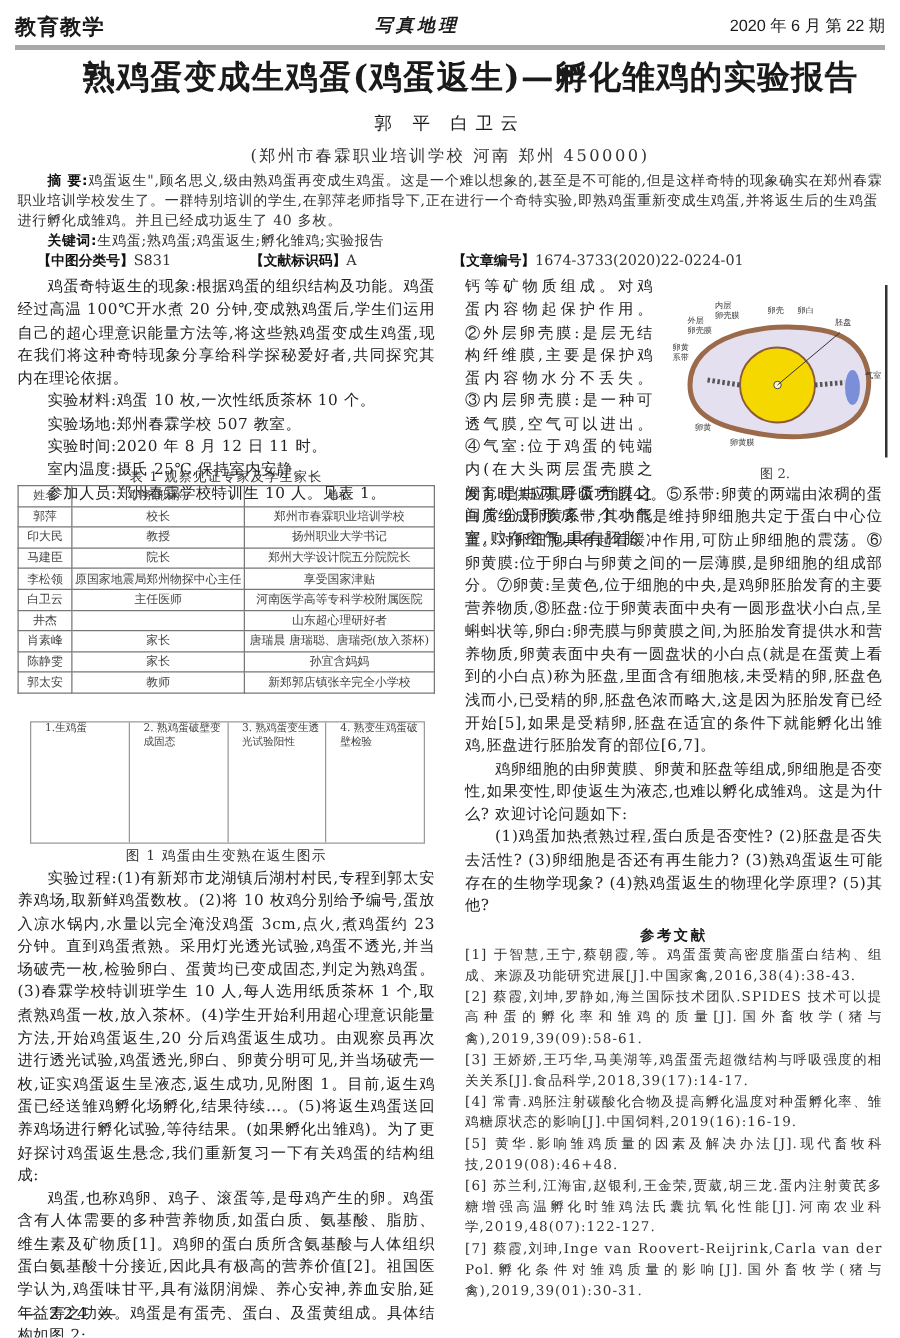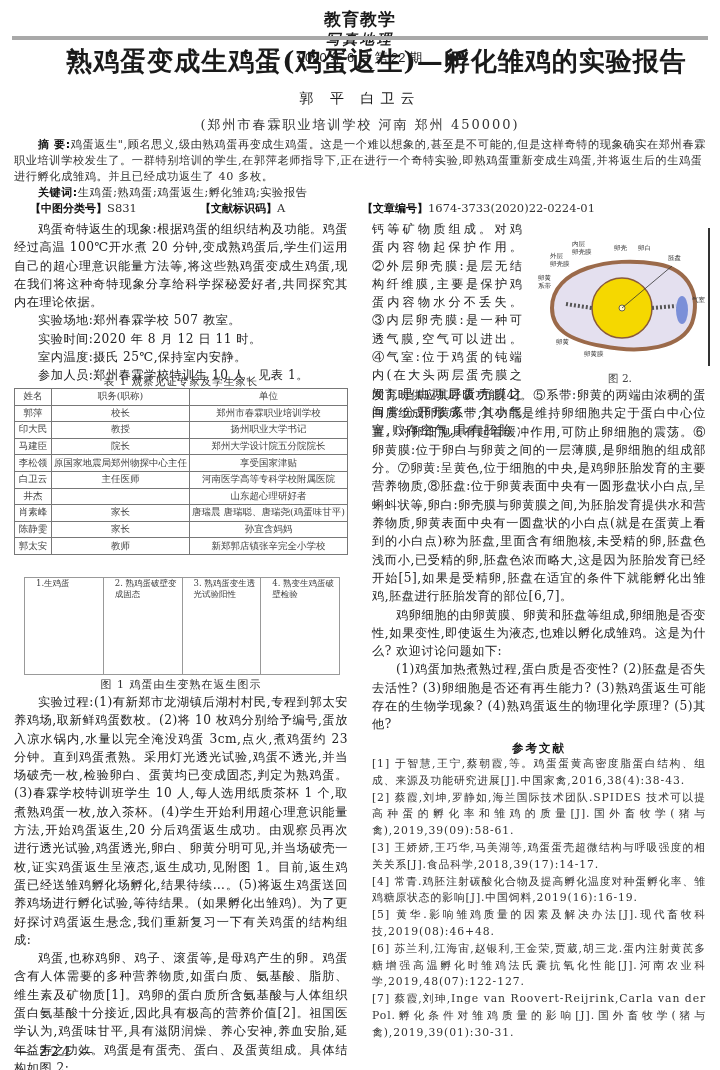--- a/index.html
+++ b/index.html
@@ -1,17 +1,17 @@
 <!DOCTYPE html>
 <html><head>
 <meta charset="utf-8">
 <style>
   html,body{margin:0;padding:0;background:#fff;}
   body{width:720px;height:1070px;position:relative;overflow:hidden;color:#1a1a1a;font-family:"DejaVu Serif","Liberation Serif",serif;}
-  .hdr{position:absolute;left:12px;right:12px;top:8px;height:26px;display:flex;justify-content:space-between;align-items:center;flex-direction:column;}
+  .hdr{position:absolute;left:12px;right:12px;top:8px;height:26px;display:flex;justify-content:space-between;align-items:center;}
   .hdr .sec{font-family:"DejaVu Sans","Liberation Sans",sans-serif;font-size:17px;font-weight:bold;letter-spacing:1px;}
   .hdr .jn{font-size:14px;font-weight:bold;letter-spacing:3px;font-style:italic;}
   .hdr .iss{font-family:"Liberation Sans",sans-serif;font-size:13px;}
   .rule{position:absolute;left:12px;right:12px;top:36px;height:4px;background:#a9a9a9;}
   .title{position:absolute;left:0;right:0;top:44px;text-align:center;font-size:26px;font-weight:bold;letter-spacing:1px;padding-left:33px;}
   .authors{position:absolute;left:0;right:0;top:90px;text-align:center;font-size:14px;letter-spacing:6px;}
   .affil{position:absolute;left:0;right:0;top:116px;text-align:center;font-size:13px;letter-spacing:2px;color:#333;}
   .abstract{position:absolute;left:14px;right:14px;top:137px;font-size:11.2px;line-height:16px;color:#333;text-indent:24px;letter-spacing:0.6px;}
   .abstract b,.kw b{font-family:"DejaVu Sans",sans-serif;font-size:11px;color:#111;}
   .kw{position:absolute;left:38px;top:185px;font-size:11.2px;color:#333;letter-spacing:0.6px;}
@@ -53,20 +53,21 @@
 
 <div class="abstract"><b>摘  要:</b><span>鸡蛋返生",顾名思义,级由熟鸡蛋再变成生鸡蛋。这是一个难以想象的,甚至是不可能的,但是这样奇特的现象确实在郑州春霖职业培训学校发生了。一群特别培训的学生,在郭萍老师指导下,正在进行一个奇特实验,即熟鸡蛋重新变成生鸡蛋,并将返生后的生鸡蛋进行孵化成雏鸡。并且已经成功返生了 40 多枚。</span></div>
 <div class="kw"><b>关键词:</b><span>生鸡蛋;熟鸡蛋;鸡蛋返生;孵化雏鸡;实验报告</span></div>
 
 <div class="cls" style="left:30px"><b>【中图分类号】</b><span>S831</span></div>
 <div class="cls" style="left:200px"><b>【文献标识码】</b><span>A</span></div>
 <div class="cls" style="left:362px"><b>【文章编号】</b><span>1674-3733(2020)22-0224-01</span></div>
 
 <div class="col lcol" style="top:220px">
   <p>鸡蛋奇特返生的现象:根据鸡蛋的组织结构及功能。鸡蛋经过高温 100℃开水煮 20 分钟,变成熟鸡蛋后,学生们运用自己的超心理意识能量方法等,将这些熟鸡蛋变成生鸡蛋,现在我们将这种奇特现象分享给科学探秘爱好者,共同探究其内在理论依据。</p>
+  <p>实验材料:鸡蛋 10 枚,一次性纸质茶杯 10 个。</p>
   <p>实验场地:郑州春霖学校 507 教室。</p>
   <p>实验时间:2020 年 8 月 12 日 11 时。</p>
   <p>室内温度:摄氏 25℃,保持室内安静。</p>
   <p>参加人员:郑州春霖学校特训生 10 人。见表 1。</p>
 </div>
 
 <div class="tcap">表 1   观察见证专家及学生家长</div>
 <table class="t1">
   <tbody>
       <tr>
@@ -100,21 +101,21 @@
         <td>河南医学高等专科学校附属医院</td>
       </tr>
   <tr>
         <td>井杰</td>
         <td></td>
         <td>山东超心理研好者</td>
       </tr>
   <tr>
         <td>肖素峰</td>
         <td>家长</td>
-        <td>唐瑞晨 唐瑞聪、唐瑞尧(鸡蛋味甘平)</td>
+        <td>唐瑞晨 唐瑞聪、唐瑞尧(放入茶杯)</td>
       </tr>
   <tr>
         <td>陈静雯</td>
         <td>家长</td>
         <td>孙宜含妈妈</td>
       </tr>
   <tr>
         <td>郭太安</td>
         <td>教师</td>
         <td>新郑郭店镇张辛完全小学校</td>

